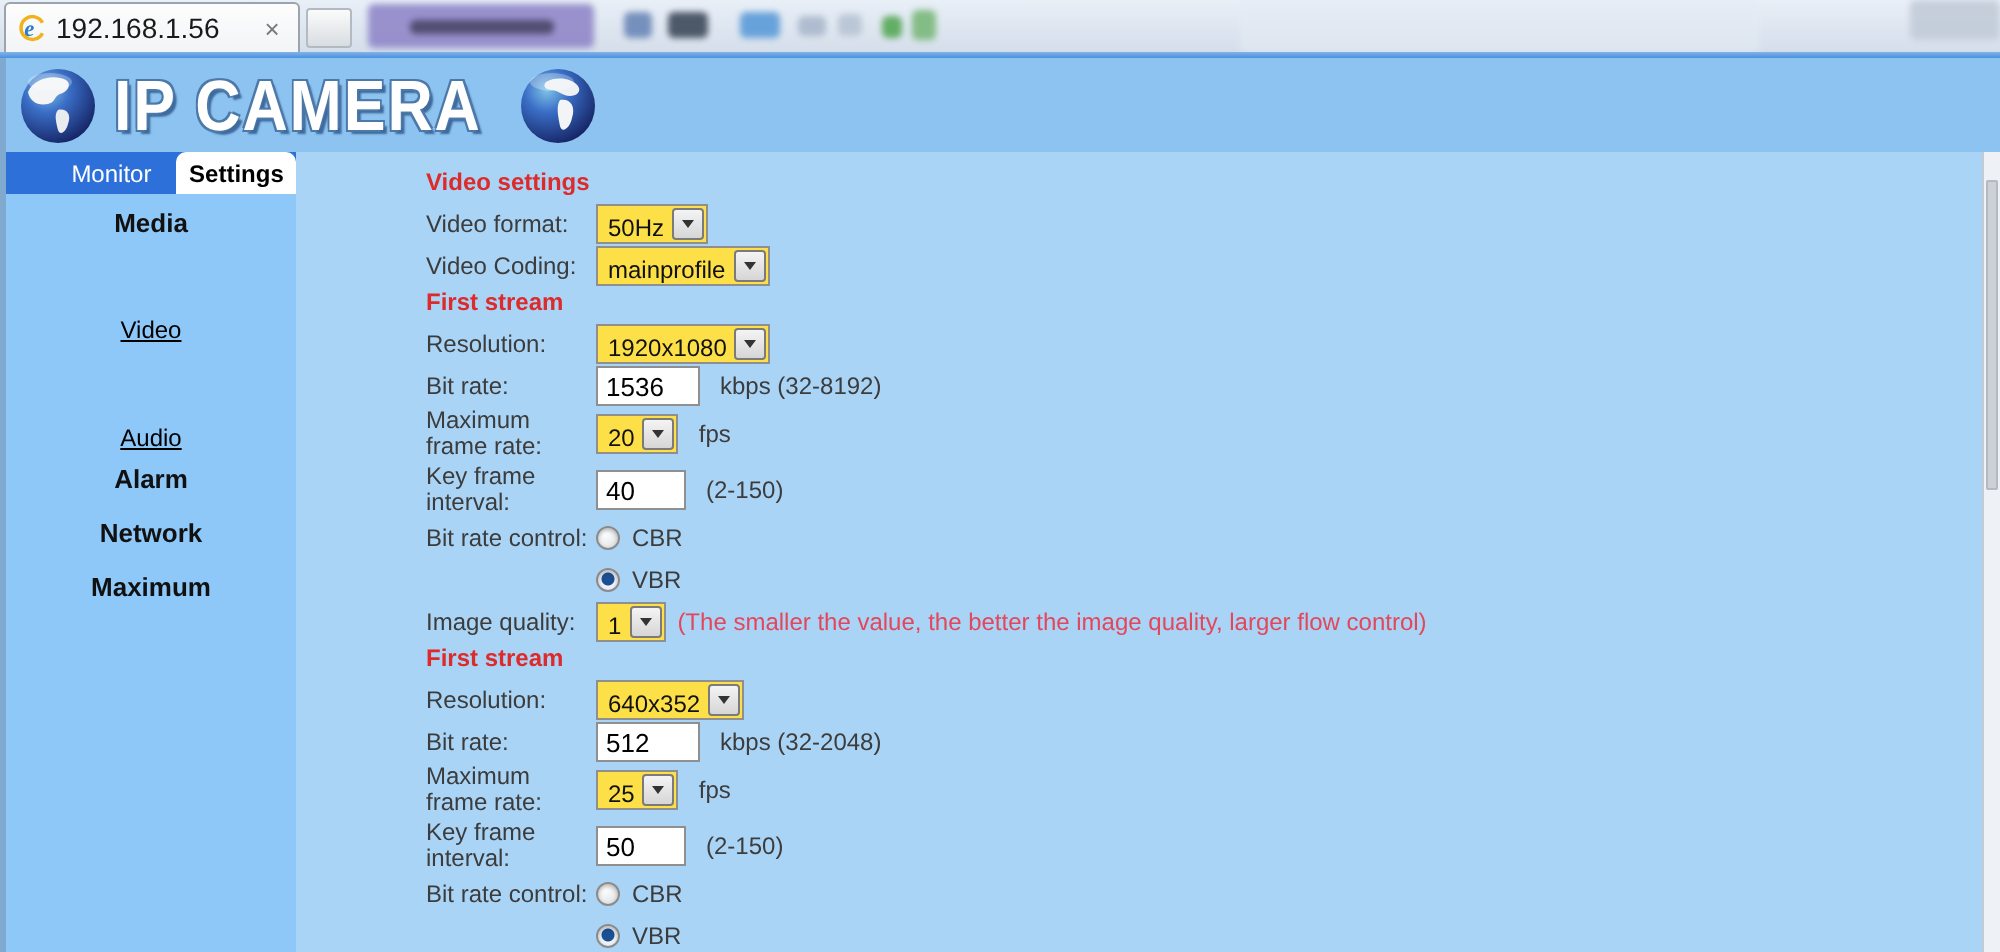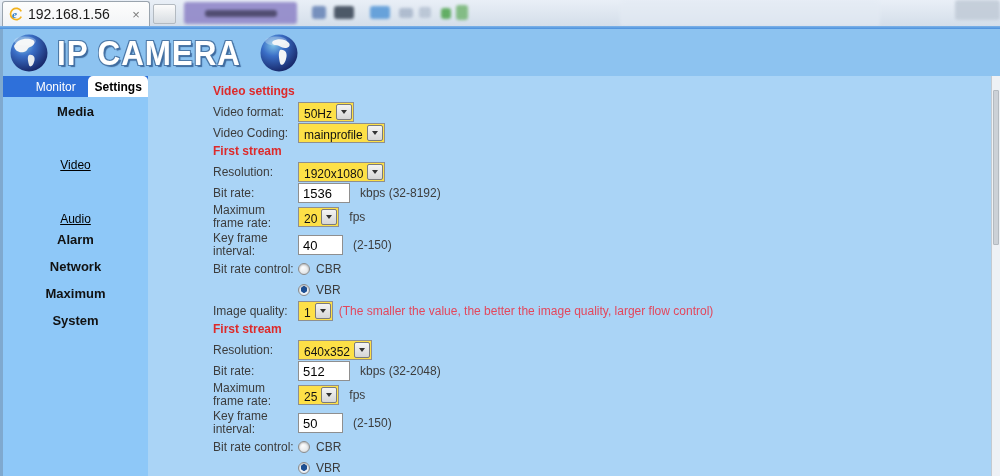--- a/index.html
+++ b/index.html
@@ -144,21 +144,20 @@
         <div class="tab-monitor">Monitor</div>
         <div class="tab-settings">Settings</div>
       </div>
       <div class="menu">
         <div class="menu-section">Media</div>
         <a class="menu-link">Video</a>
         <a class="menu-link">Audio</a>
         <div class="menu-section">Alarm</div>
         <div class="menu-section">Network</div>
         <div class="menu-section">Maximum</div>
-        <div class="menu-section">System</div>
       </div>
     </div>
 
     <div class="content">
 
       <div class="heading">Video settings</div>
 
       <div class="row">
         <span class="lbl">Video format:</span>
         <span class="sel">

